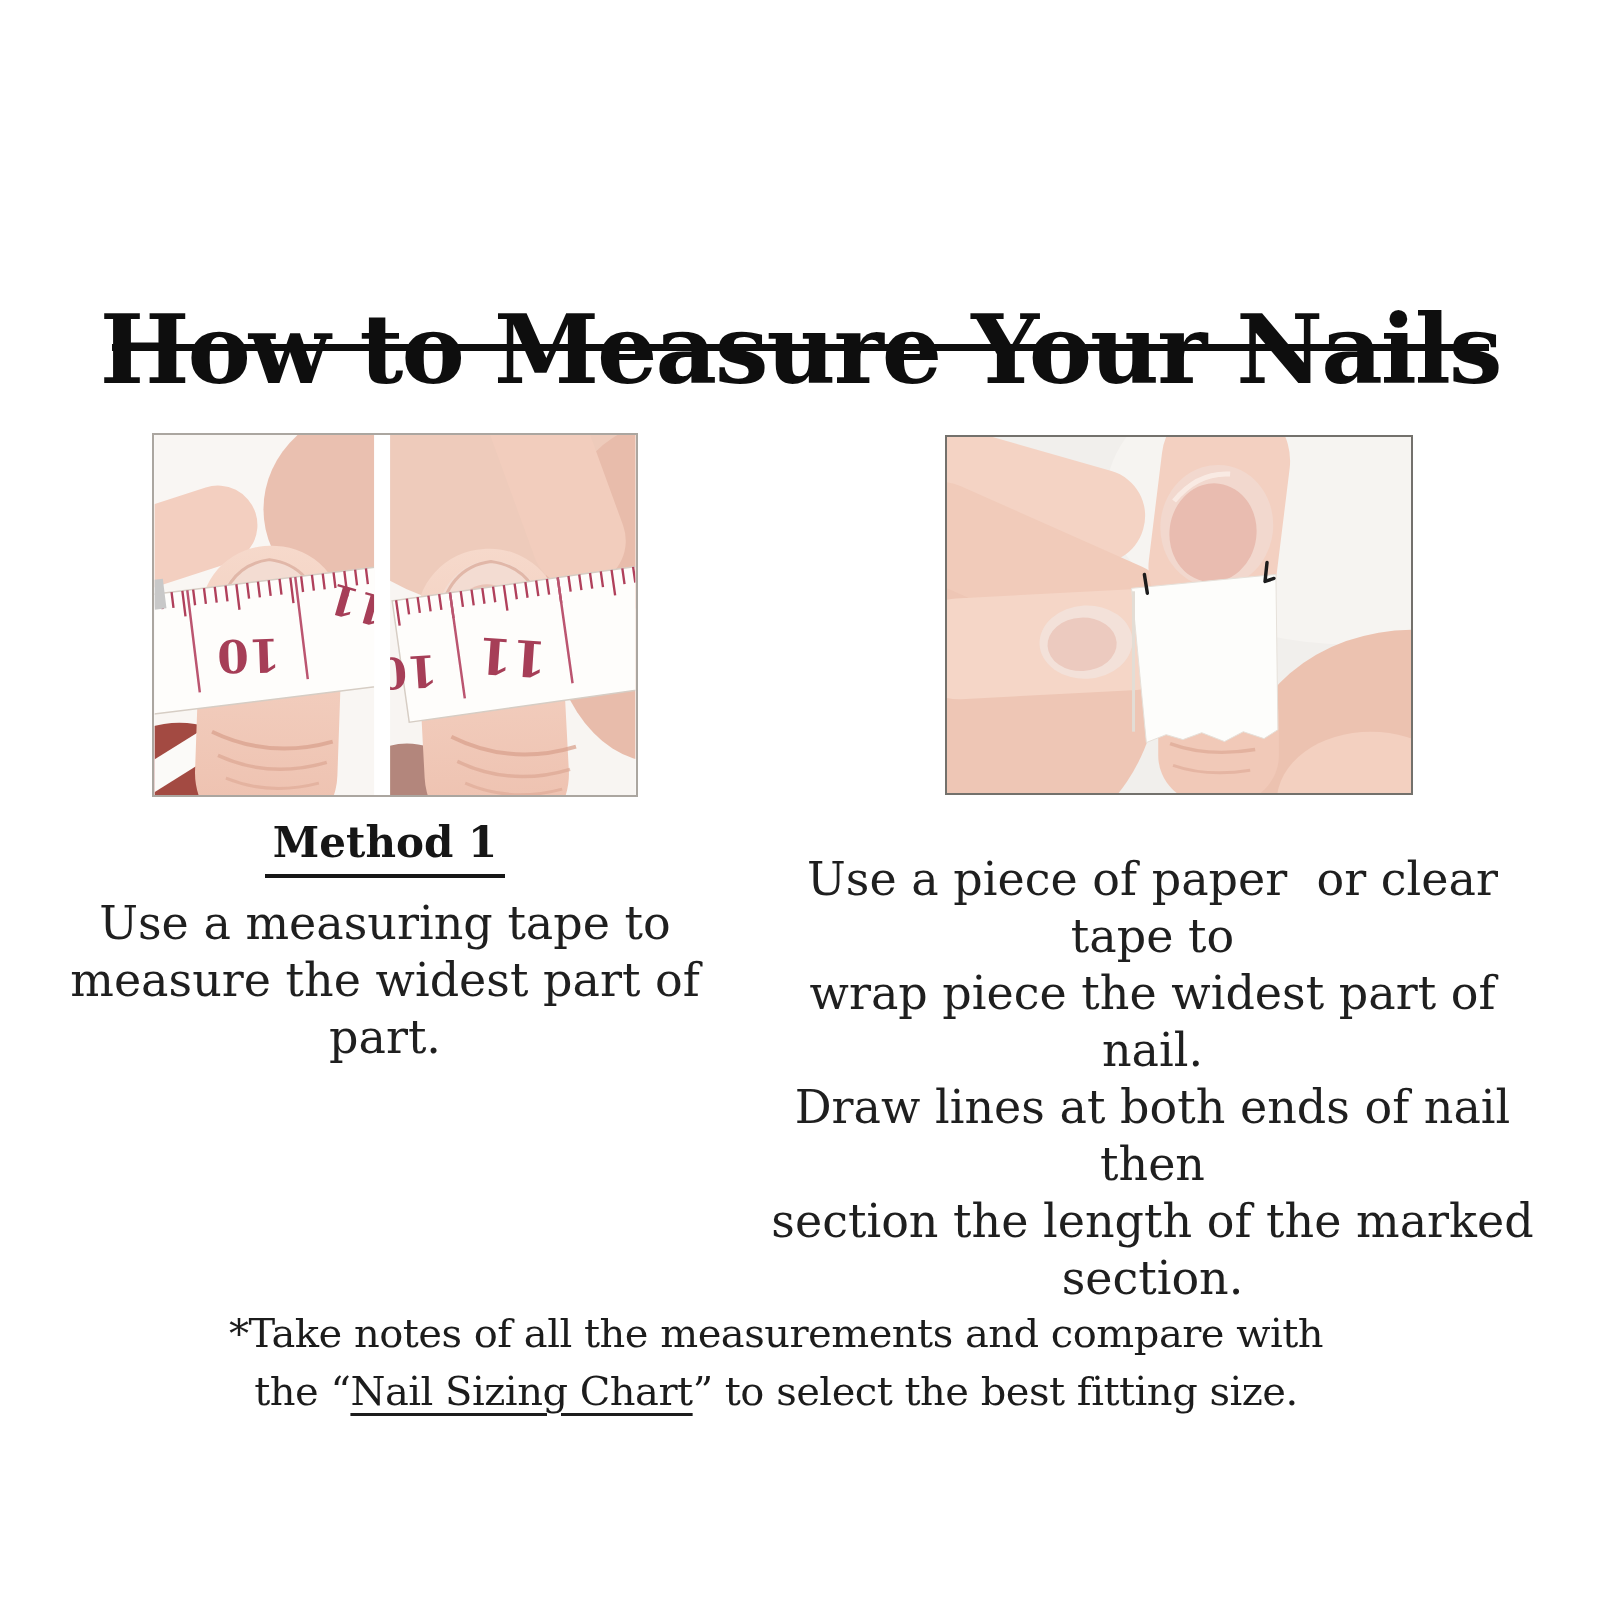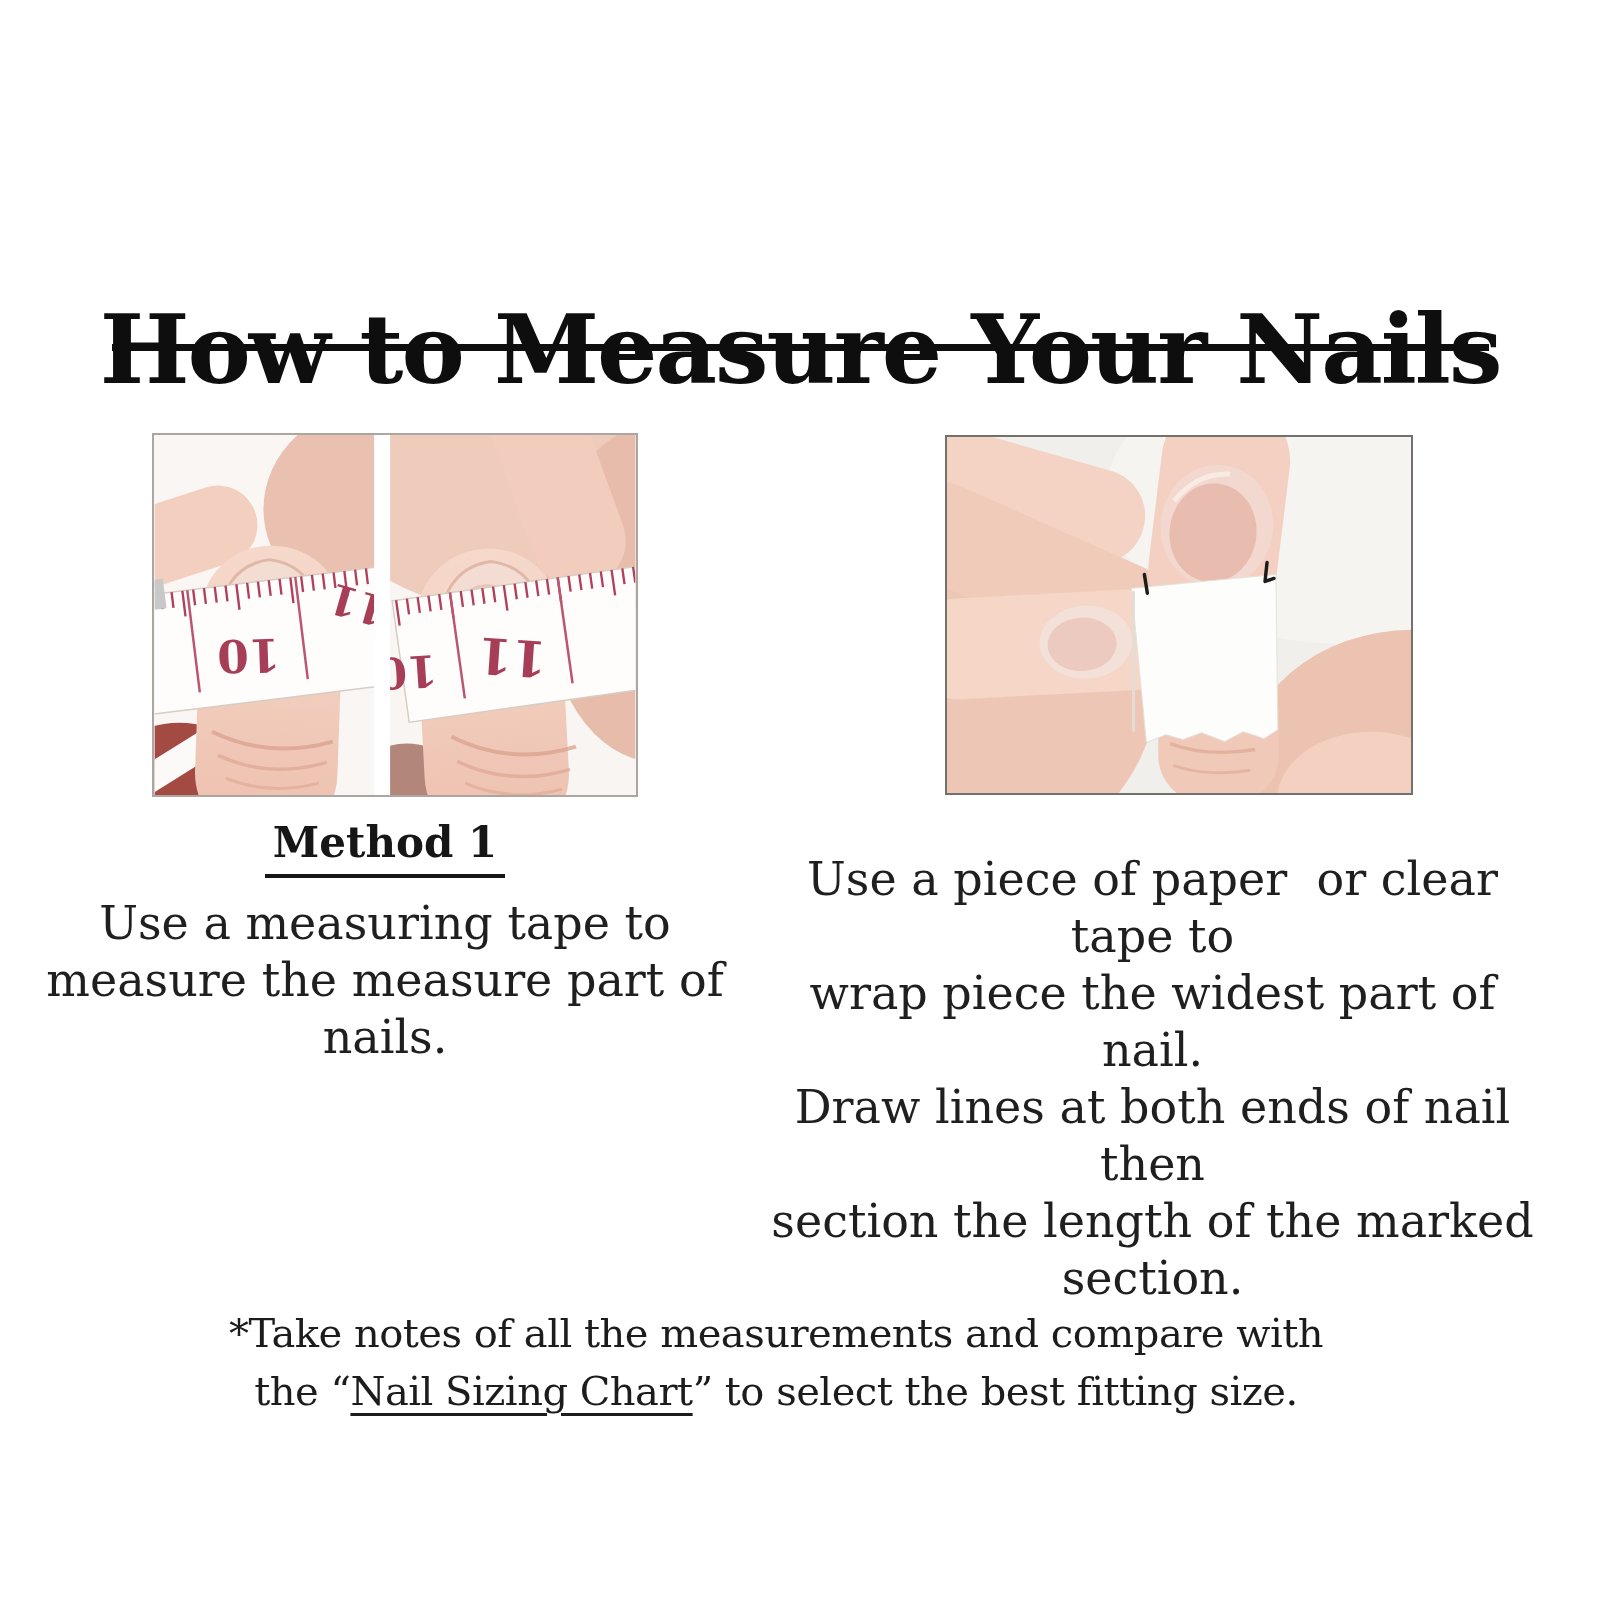--- a/index.html
+++ b/index.html
@@ -206,21 +206,21 @@
       <path d="M188,156 L188,298" stroke="#e3ddd5" stroke-width="3"></path>
       <path d="M202,158 L199,139" stroke="#1c1c1c" stroke-width="3.5" stroke-linecap="round"></path>
       <path d="M321,146 L323,127 M321,146 l9,-3" stroke="#1c1c1c" stroke-width="3.5" stroke-linecap="round" fill="none"></path>
     </svg>
   </figure>
 
   <section class="col col1">
     <h2 class="method-heading">Method 1</h2>
     <p class="desc">
       <span class="line">Use a measuring tape to</span>
-      <span class="line">measure the measure part of nails.</span>
+      <span class="line">measure the widest part of part.</span>
     </p>
   </section>
 
   <section class="col col2">
     <p class="desc">
       <span class="line">Use a piece of paper  or clear tape to</span>
       <span class="line">wrap piece the widest part of nail.</span>
       <span class="line">Draw lines at both ends of nail then</span>
       <span class="line">section the length of the marked section.</span>
     </p>

